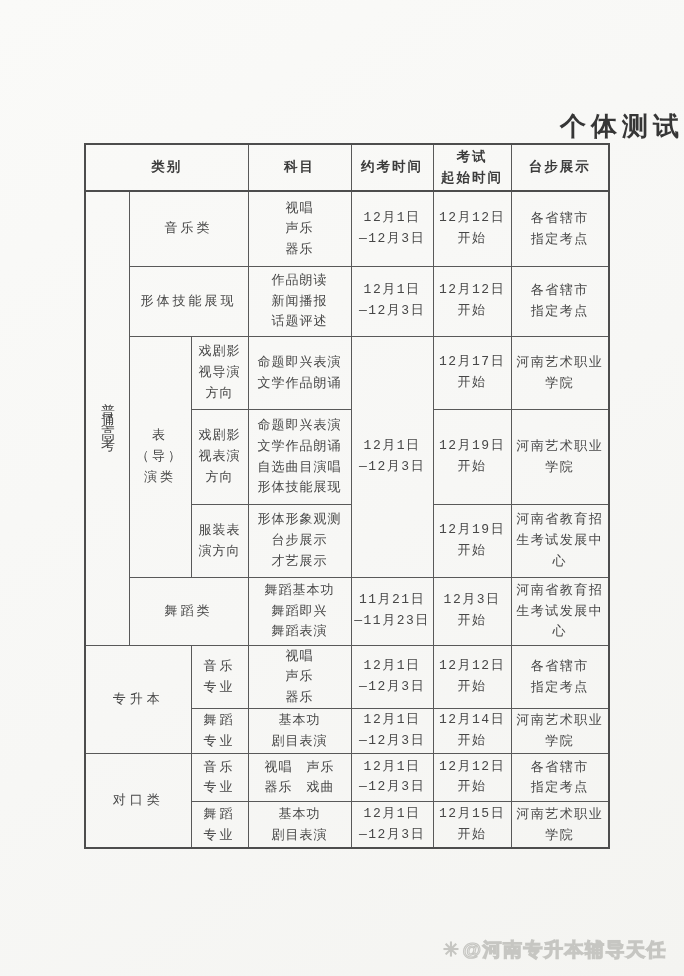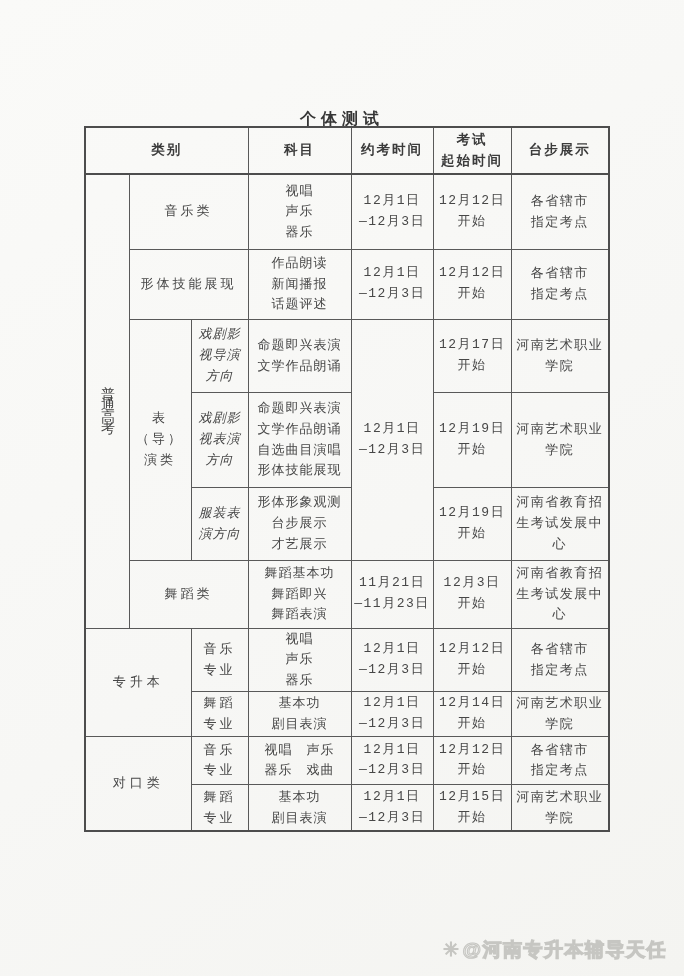--- a/index.html
+++ b/index.html
@@ -7,25 +7,25 @@
   .page{
     position:relative;
     width:684px;height:976px;
     background:linear-gradient(145deg,#fafaf8 0%,#f7f7f5 55%,#f4f4f1 100%);
     font-family:"Liberation Serif","DejaVu Serif",serif;
     color:#454545;
     overflow:hidden;
   }
   .title{
     position:absolute;top:109px;left:0;width:100%;
-    text-align:center;
-    font-size:16px;font-weight:600;letter-spacing:5px;color:#363636;
+    text-align:right;
+    font-size:26px;font-weight:600;letter-spacing:5px;color:#363636;
   }
   table.exam{
-    position:absolute;left:84px;top:126px;
+    position:absolute;left:84px;top:143px;
     width:524px;
     border-collapse:collapse;table-layout:fixed;
     border:2px solid #4d4d4d;
     padding-left:48px;
   }
   .exam th,.exam td{
     border:1px solid #595959;
     padding:0 2px;
     text-align:center;vertical-align:middle;
     white-space:pre-line;
@@ -38,21 +38,21 @@
     color:#3b3b3b;line-height:1.5;
     border-bottom:2px solid #4d4d4d;
   }
   .vtext{
     display:inline-block;
     writing-mode:vertical-rl;text-orientation:upright;
     letter-spacing:0.85em;font-size:14px;color:#444;
   }
   .cat{letter-spacing:3px;}
   .bigcat{letter-spacing:4px;font-size:14px;color:#444;}
-  .dir{letter-spacing:1px;font-style:italic;}
+  .dir{letter-spacing:1px;}
   .subj{letter-spacing:1px;}
   .small{font-size:11.5px;line-height:1.4;letter-spacing:1px;}
   .date{font-size:12.5px;letter-spacing:1.5px;line-height:1.75;font-family:Liberation Mono, monospace;}
   .loc{letter-spacing:1.5px;}
   .watermark{
     position:absolute;top:937px;right:17px;
     font-family:"Liberation Sans","DejaVu Sans",sans-serif;
     font-weight:700;font-size:19px;letter-spacing:1.5px;
     color:#fbfbf9;
     -webkit-text-stroke:1.1px #c6c6c2;

